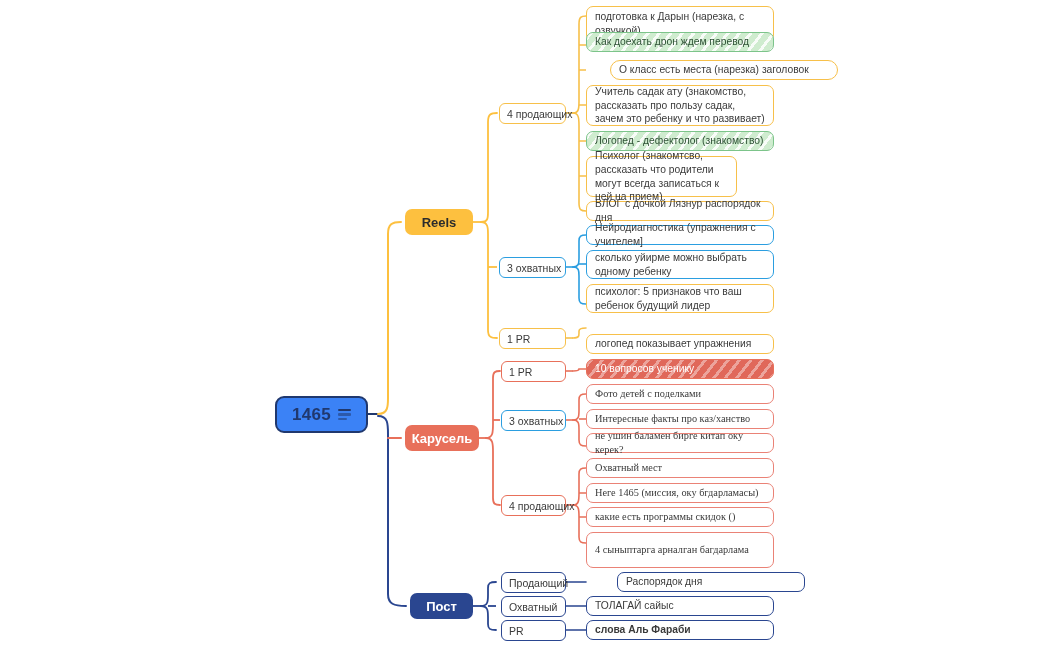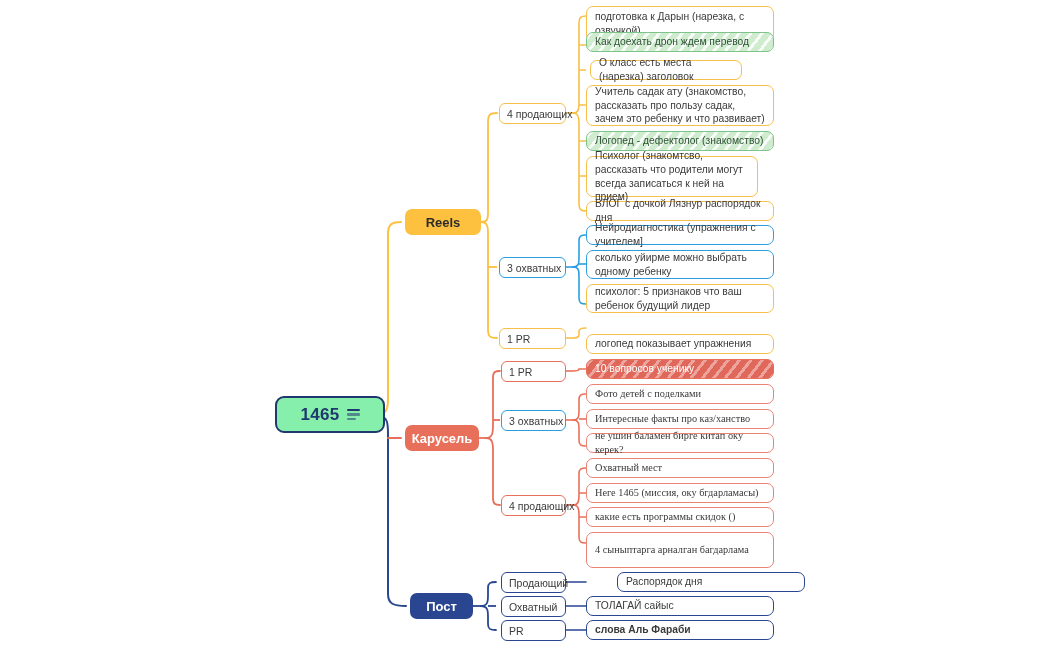--- a/index.html
+++ b/index.html
@@ -19,24 +19,24 @@
     position: absolute;
     left: 0; top: 0;
     width: 1050px; height: 650px;
     pointer-events: none;
   }
 
   
   .root-node {
     position: absolute;
     left: 275px; top: 396px;
-    width: 110px; height: 37px;
+    width: 93px; height: 37px;
     border: 2.5px solid #20386e;
     border-radius: 9px;
-    background: #86efac;
+    background: #3b82f6;
     display: flex;
     align-items: center;
     justify-content: center;
     gap: 7px;
   }
   .root-label {
     font-size: 17px;
     font-weight: bold;
     color: #20386e;
     letter-spacing: .3px;
@@ -64,21 +64,21 @@
     height: 26px;
     border-radius: 7px;
     display: flex;
     align-items: center;
     justify-content: center;
     color: #ffffff;
     font-size: 13px;
     font-weight: bold;
     padding: 0 10px;
   }
-  .branch.reels    { left: 405px; top: 209px; width: 76px; background: #fdc03f; color:#2c2c2c; }
+  .branch.reels    { left: 405px; top: 209px; width: 68px; background: #fdc03f; color:#2c2c2c; }
   .branch.carousel { left: 405px; top: 425px; width: 74px; background: #e8705a; }
   .branch.post     { left: 410px; top: 593px; width: 63px; background: #2a4690; }
 
   
   .group {
     position: absolute;
     height: 21px;
     border-radius: 6px;
     background: #ffffff;
     border: 1.6px solid #cccccc;
@@ -212,24 +212,24 @@
   <div class="group r" style="left:501px; top:361px; width:65px;">1 PR</div>
   <div class="group b" style="left:501px; top:410px; width:65px;">3 охватных</div>
   <div class="group r" style="left:501px; top:495px; width:65px;">4 продающих</div>
 
   <div class="group n" style="left:501px; top:572px; width:65px;">Продающий</div>
   <div class="group n" style="left:501px; top:596px; width:65px;">Охватный</div>
   <div class="group n" style="left:501px; top:620px; width:65px;">PR</div>
 
   <div class="leaf y" style="left:586px; top:6px;   width:188px; height:36px;">подготовка к Дарын (нарезка, с озвучкой)</div>
   <div class="leaf hl-green" style="left:586px; top:24px;  width:188px; height:20px;margin-top:8px;">Как доехать дрон ждем перевод</div>
-  <div class="leaf y" style="left:590px; top:60px;  width:152px; height:20px;">О класс есть места (нарезка) заголовок</div>
+  <div class="leaf y" style="left:610px; top:60px;  width:228px; height:20px;border-radius:10px;">О класс есть места (нарезка) заголовок</div>
   <div class="leaf y" style="left:586px; top:85px;  width:188px; height:41px;">Учитель садак ату (знакомство, рассказать про пользу садак, зачем это ребенку и что развивает)</div>
   <div class="leaf hl-green" style="left:586px; top:131px; width:188px; height:20px;">Логопед - дефектолог (знакомство)</div>
-  <div class="leaf y" style="left:586px; top:156px; width:172px; height:41px;">Психолог (знакомтсво, рассказать что родители могут всегда записаться к ней на прием)</div>
+  <div class="leaf y" style="left:586px; top:156px; width:151px; height:41px;">Психолог (знакомтсво, рассказать что родители могут всегда записаться к ней на прием)</div>
   <div class="leaf y" style="left:586px; top:201px; width:188px; height:20px;">ВЛОГ с дочкой Лязнур распорядок дня</div>
 
   <div class="leaf b" style="left:586px; top:225px; width:188px; height:20px;">Нейродиагностика (упражнения с учителем]</div>
   <div class="leaf b" style="left:586px; top:250px; width:188px; height:29px;">сколько уйирме можно выбрать одному ребенку</div>
   <div class="leaf y" style="left:586px; top:284px; width:188px; height:29px;">психолог: 5 признаков что ваш ребенок будущий лидер</div>
 
   <div class="leaf y" style="left:586px; top:318px; width:188px; height:20px;margin-top:16px;">логопед показывает упражнения</div>
 
   <div class="leaf hl-red" style="left:586px; top:359px; width:188px; height:20px;">10 вопросов ученику</div>
 

